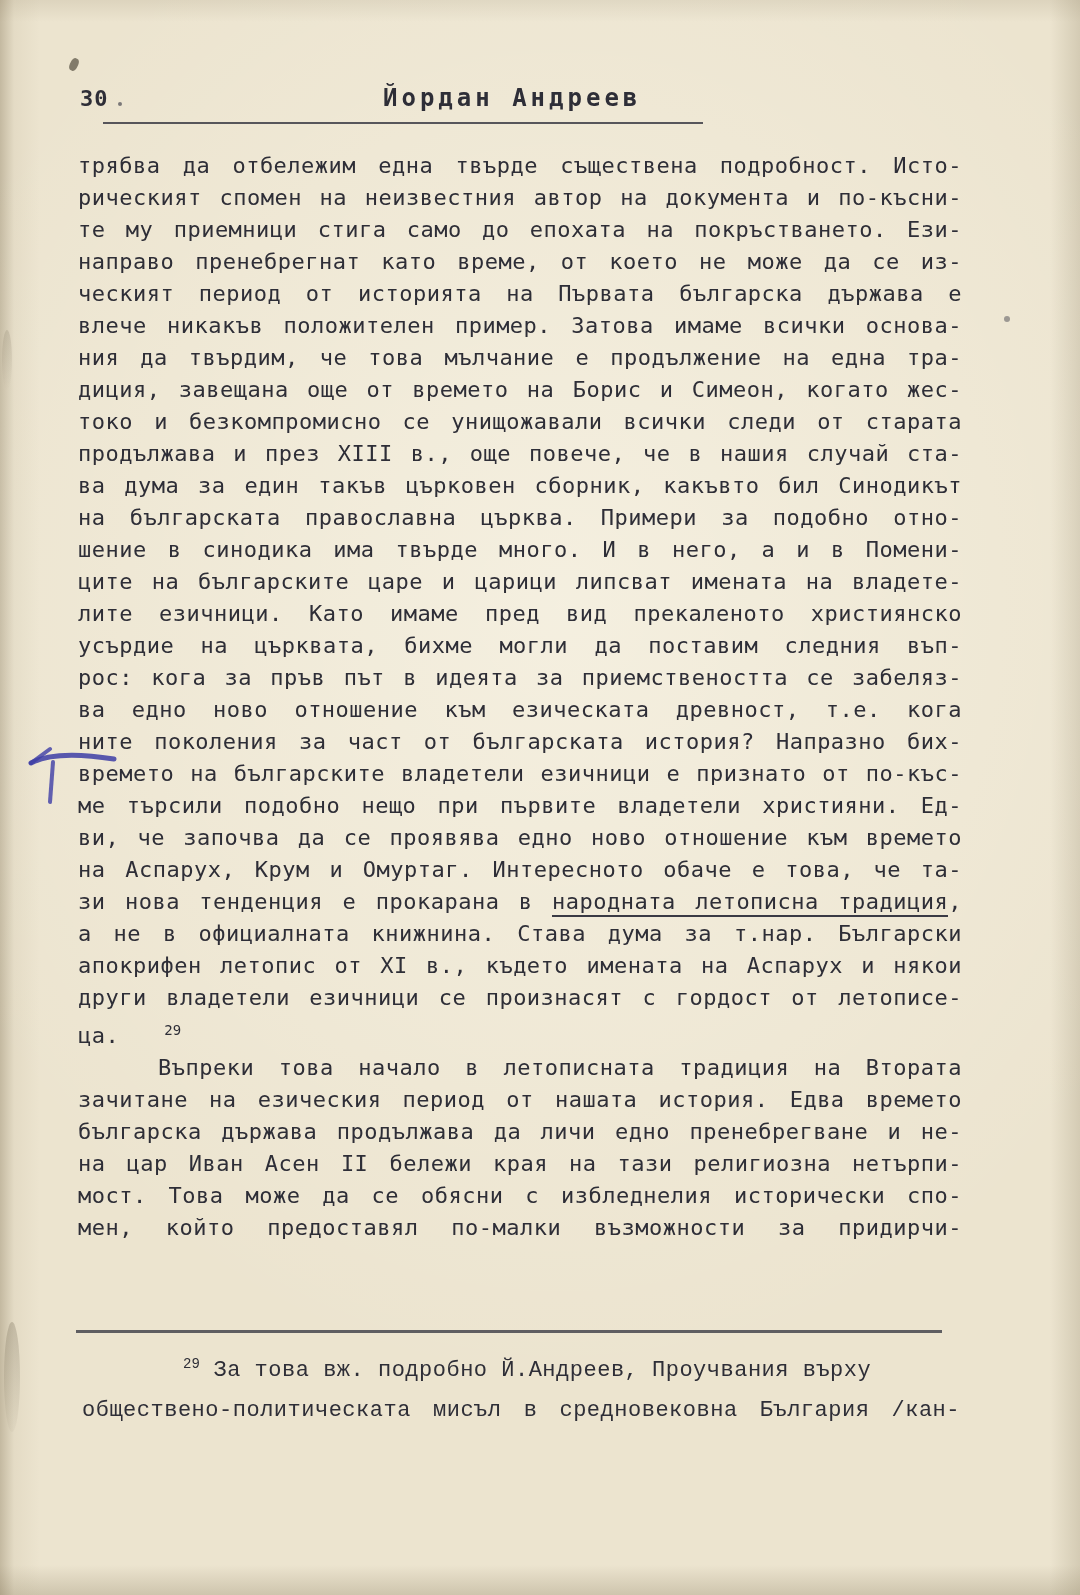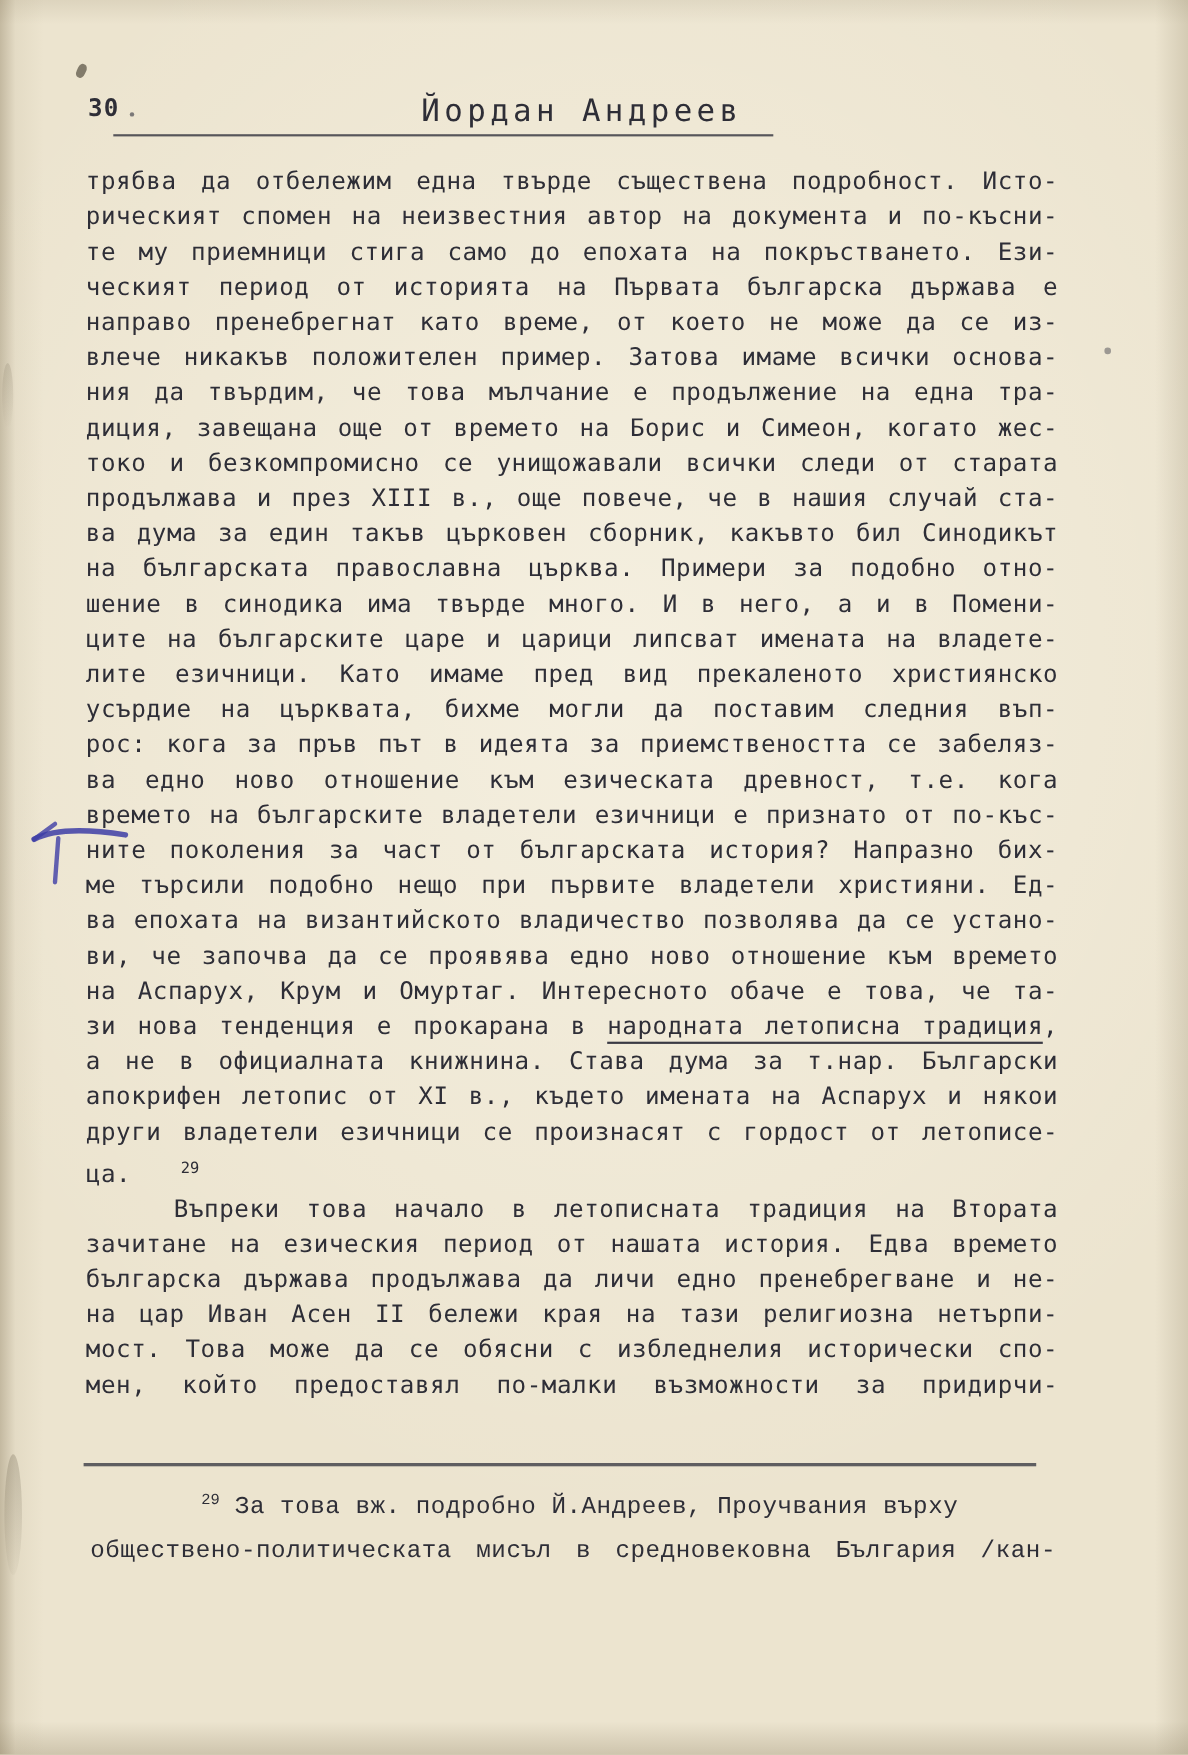--- a/index.html
+++ b/index.html
@@ -22,21 +22,21 @@
       #ece4cf;
     padding-left: 28px;
   }
   
   .pagenum{
     position:absolute; left:80px; top:86px;
     font-size:22px; letter-spacing:1px; font-weight:bold;
   }
   .title{
     position:absolute; left:383px; top:84px;
-    font-size:28px; letter-spacing:4px; font-weight:normal;
+    font-size:24px; letter-spacing:4px; font-weight:bold;
     white-space:nowrap;
   }
   .rule{
     position:absolute; left:103px; top:122px;
     width:600px; height:2px; background:#3c3c45; opacity:.85;
   }
   
   .bodytext{
     position:absolute; left:78px; top:150px; width:884px;
     font-size:22px; line-height:32px; letter-spacing:0.5px;
@@ -79,39 +79,38 @@
 <div class="page">
 
   <span class="pagenum">30</span>
   <span class="title">Йордан Андреев</span>
   <div class="rule"></div>
 
   <div class="bodytext">
       <div class="tline"><span>трябва да отбележим една твърде съществена подробност. Исто-</span></div>
       <div class="tline"><span>рическият спомен на неизвестния автор на документа и по-късни-</span></div>
       <div class="tline"><span>те му приемници стига само до епохата на покръстването. Ези-</span></div>
+      <div class="tline"><span>направо пренебрегнат като време, от което не може да се из-</span></div>
       <div class="tline"><span>ческият период от историята на Първата българска държава е</span></div>
-      <div class="tline"><span>направо пренебрегнат като време, от което не може да се из-</span></div>
       <div class="tline"><span>влече никакъв положителен пример. Затова имаме всички основа-</span></div>
       <div class="tline"><span>ния да твърдим, че това мълчание е продължение на една тра-</span></div>
       <div class="tline"><span>диция, завещана още от времето на Борис и Симеон, когато жес-</span></div>
       <div class="tline"><span>токо и безкомпромисно се унищожавали всички следи от старата</span></div>
       <div class="tline"><span>продължава и през XIII в., още повече, че в нашия случай ста-</span></div>
       <div class="tline"><span>ва дума за един такъв църковен сборник, какъвто бил Синодикът</span></div>
       <div class="tline"><span>на българската православна църква. Примери за подобно отно-</span></div>
       <div class="tline"><span>шение в синодика има твърде много. И в него, а и в Помени-</span></div>
       <div class="tline"><span>ците на българските царе и царици липсват имената на владете-</span></div>
       <div class="tline"><span>лите езичници. Като имаме пред вид прекаленото християнско</span></div>
       <div class="tline"><span>усърдие на църквата, бихме могли да поставим следния въп-</span></div>
       <div class="tline"><span>рос: кога за пръв път в идеята за приемствеността се забеляз-</span></div>
       <div class="tline"><span>ва едно ново отношение към езическата древност, т.е. кога</span></div>
+      <div class="tline"><span>ните поколения за част от българската история? Напразно бих-</span></div>
       <div class="tline"><span>времето на българските владетели езичници е признато от по-къс-</span></div>
-      <div class="tline"><span>ните поколения за част от българската история? Напразно бих-</span></div>
       <div class="tline"><span>ме търсили подобно нещо при първите владетели християни. Ед-</span></div>
-      <div class="tline"><span>ва епохата на византийското владичество позволява да се устано-</span></div>
       <div class="tline"><span>ви, че започва да се проявява едно ново отношение към времето</span></div>
       <div class="tline"><span>на Аспарух, Крум и Омуртаг. Интересното обаче е това, че та-</span></div>
       <div class="tline"><span>зи нова тенденция е прокарана в </span><span class="uline">народната летописна традиция</span><span>,</span></div>
       <div class="tline"><span>а не в официалната книжнина. Става дума за т.нар. Български</span></div>
       <div class="tline"><span>апокрифен летопис от XI в., където имената на Аспарух и някои</span></div>
       <div class="tline"><span>други владетели езичници се произнасят с гордост от летописе-</span></div>
       <div class="tline last"><span>ца.</span><sup>29</sup></div>
       <div class="tline indent"><span>Въпреки това начало в летописната традиция на Втората</span></div>
       <div class="tline"><span>зачитане на езическия период от нашата история. Едва времето</span></div>
       <div class="tline"><span>българска държава продължава да личи едно пренебрегване и не-</span></div>

